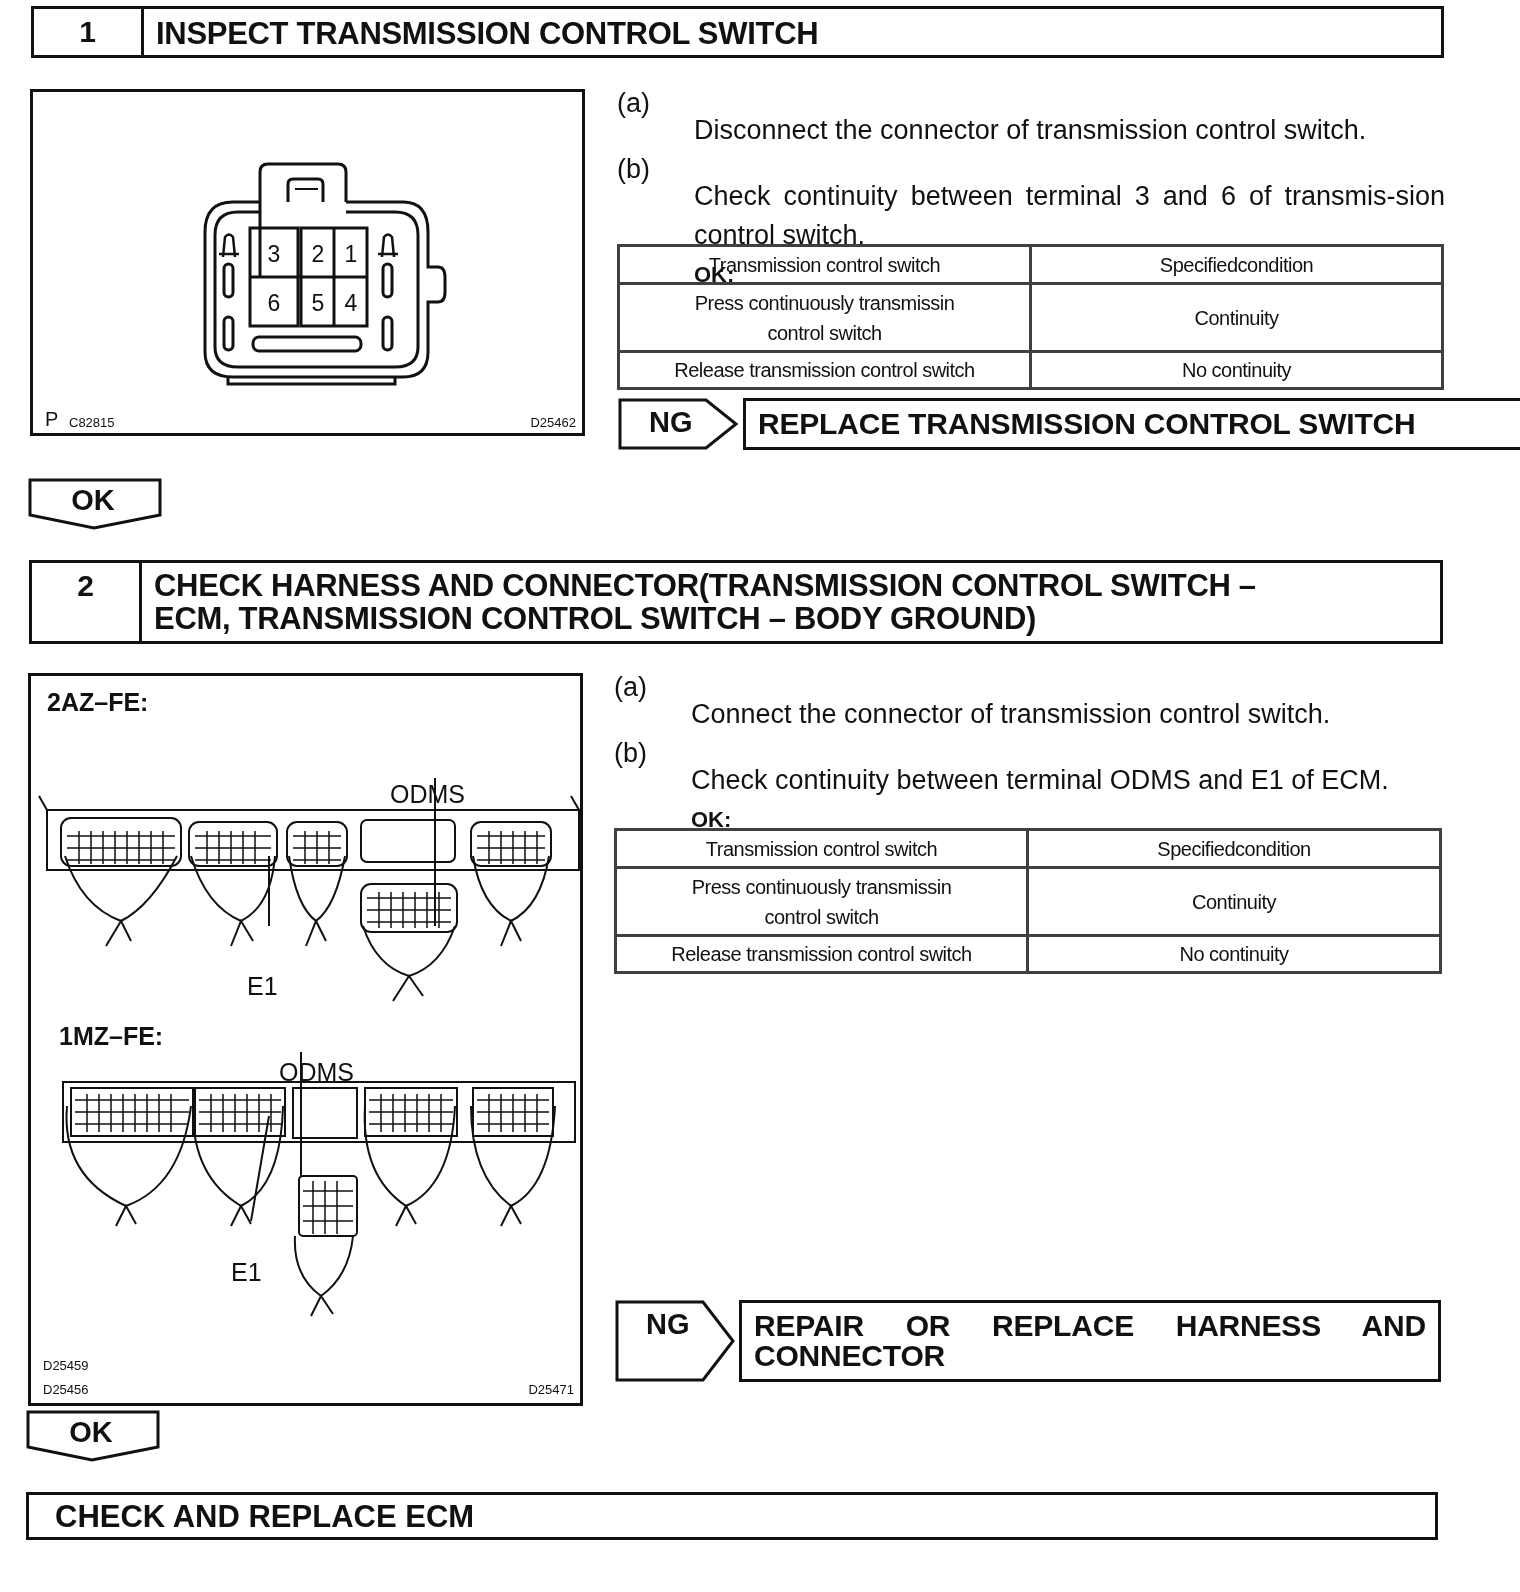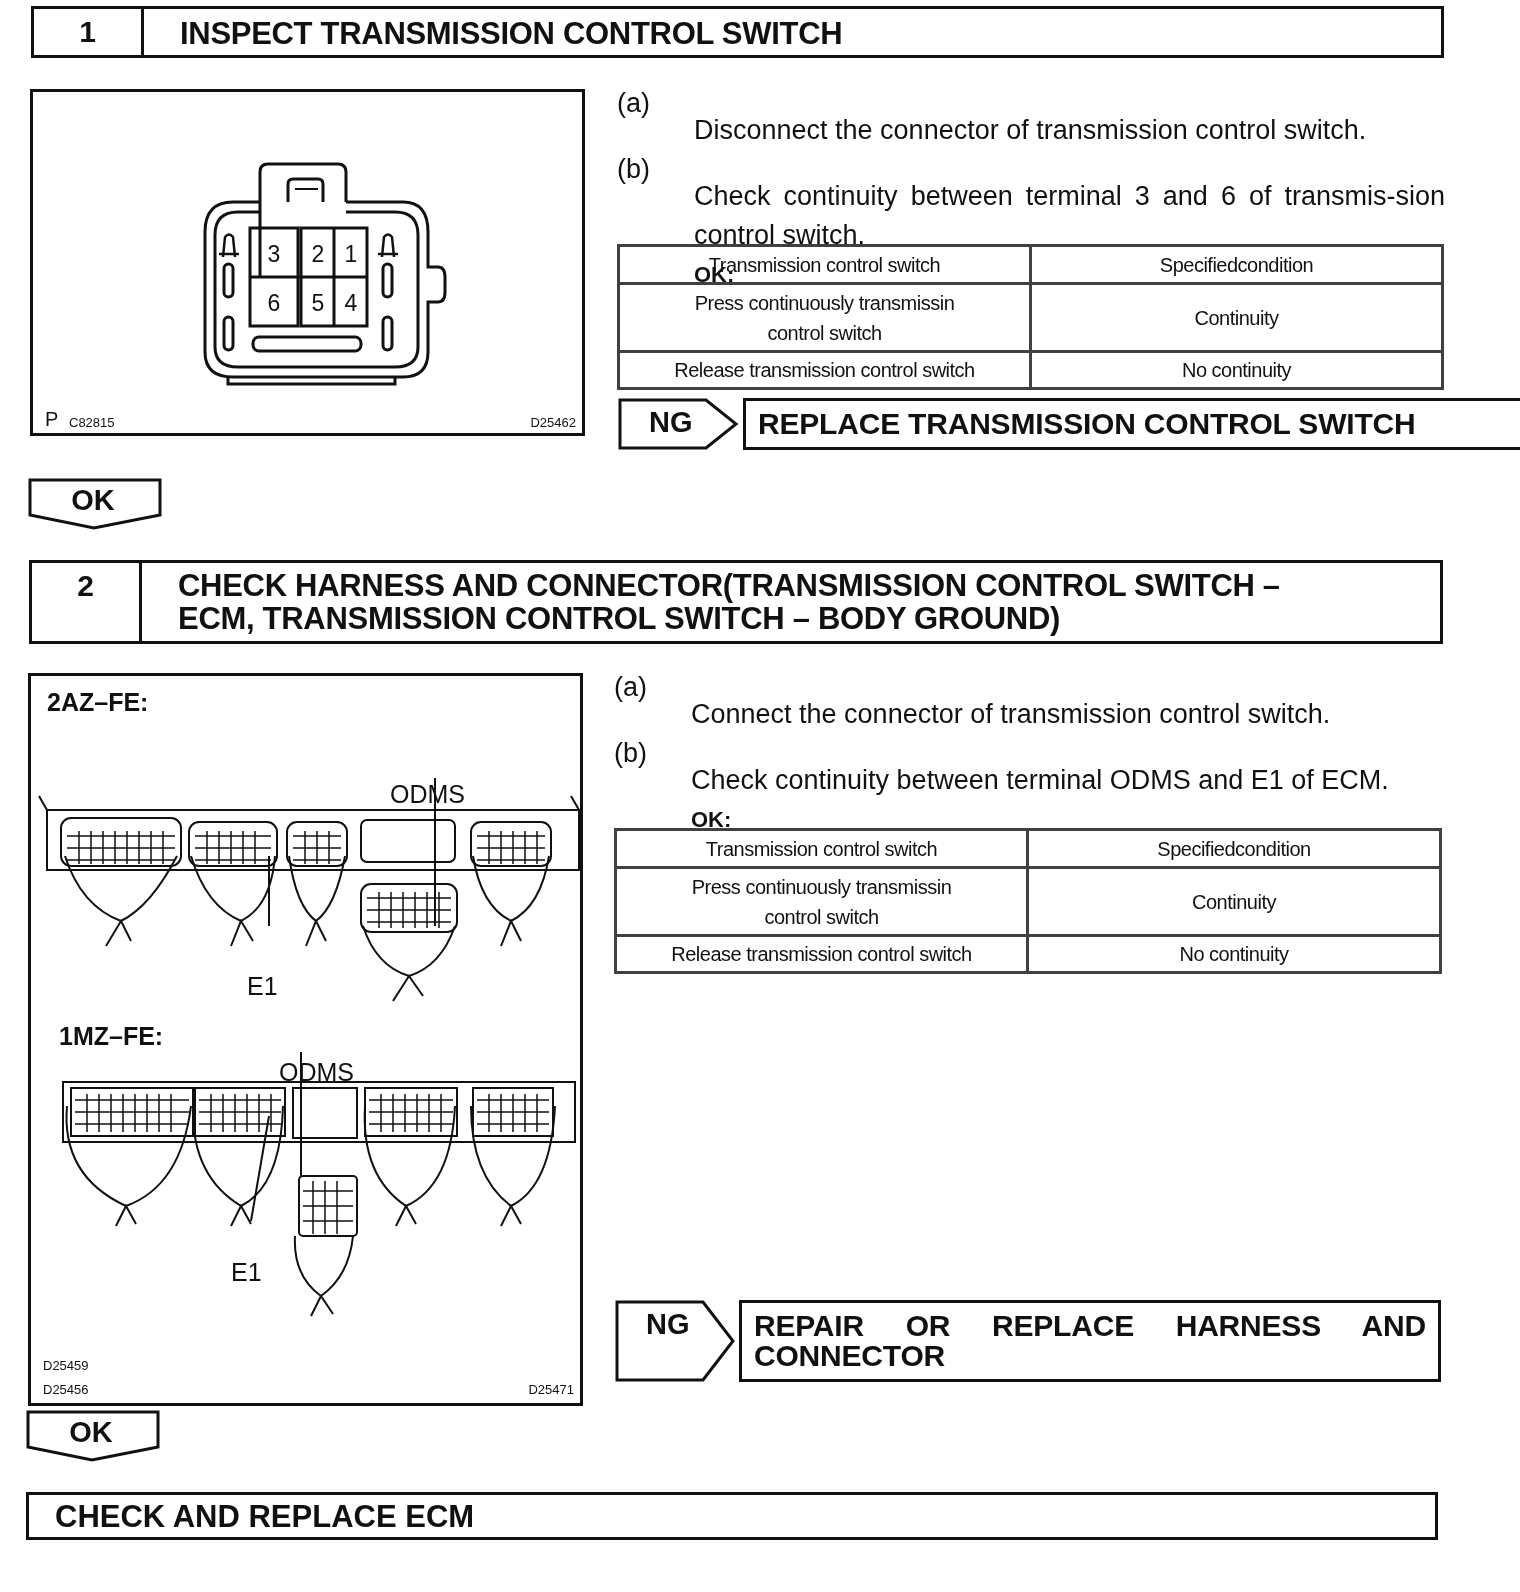--- a/index.html
+++ b/index.html
@@ -6,21 +6,21 @@
   html, body { width: 1520px; height: 1592px; background: #ffffff; overflow: hidden; }
   body { position: relative; font-family: "Liberation Sans", sans-serif; color: #111; }
 
   .abs { position: absolute; }
 
   
   .step-header { position: absolute; border: 3px solid #111; display: flex; background: #fff; }
   .step-num { width: 110px; border-right: 3px solid #111; font-weight: bold; font-size: 30px;
               display: flex; align-items: flex-start; justify-content: center; padding-top: 6px; }
   .step-title { flex: 1; font-weight: bold; font-size: 31px; line-height: 33px; padding: 6px 12px;
-                letter-spacing: -0.3px; white-space: pre-line; margin-left: 24px; }
+                letter-spacing: -0.3px; white-space: pre-line; }
 
   
   .figure { position: absolute; border: 3px solid #111; background: #fff; }
   .fig-code { position: absolute; font-size: 13px; }
   .fig-code-p { font-size: 20px; }
 
   
   .instr { position: absolute; font-size: 27px; line-height: 39px; }
   .instr-row { display: flex; }
   .instr-lbl { width: 77px; flex: none; }

